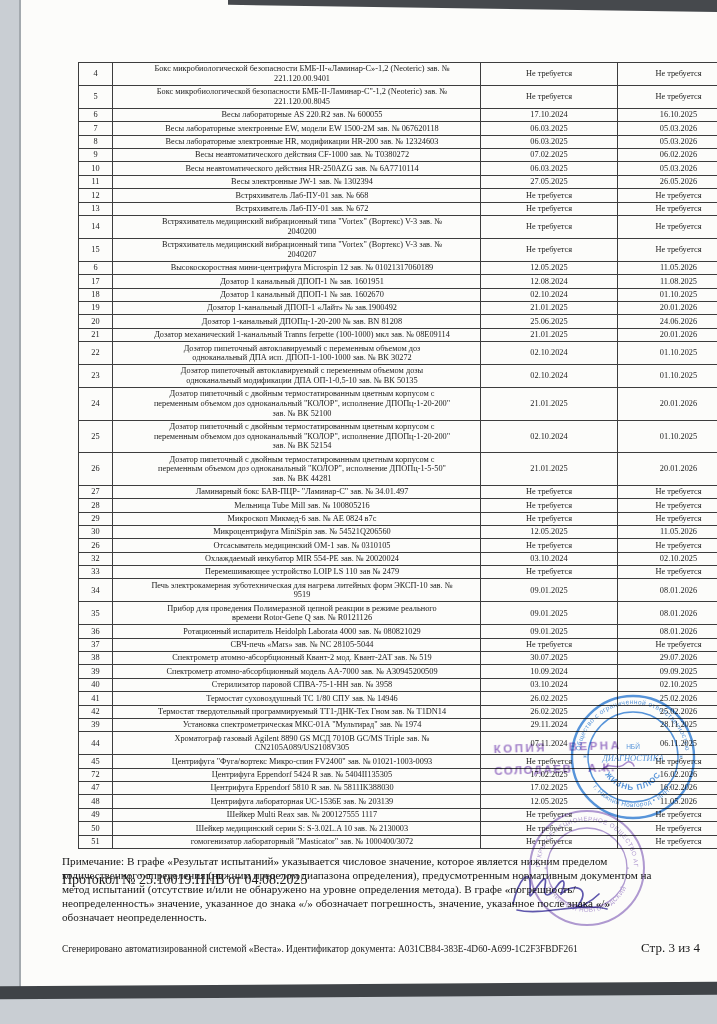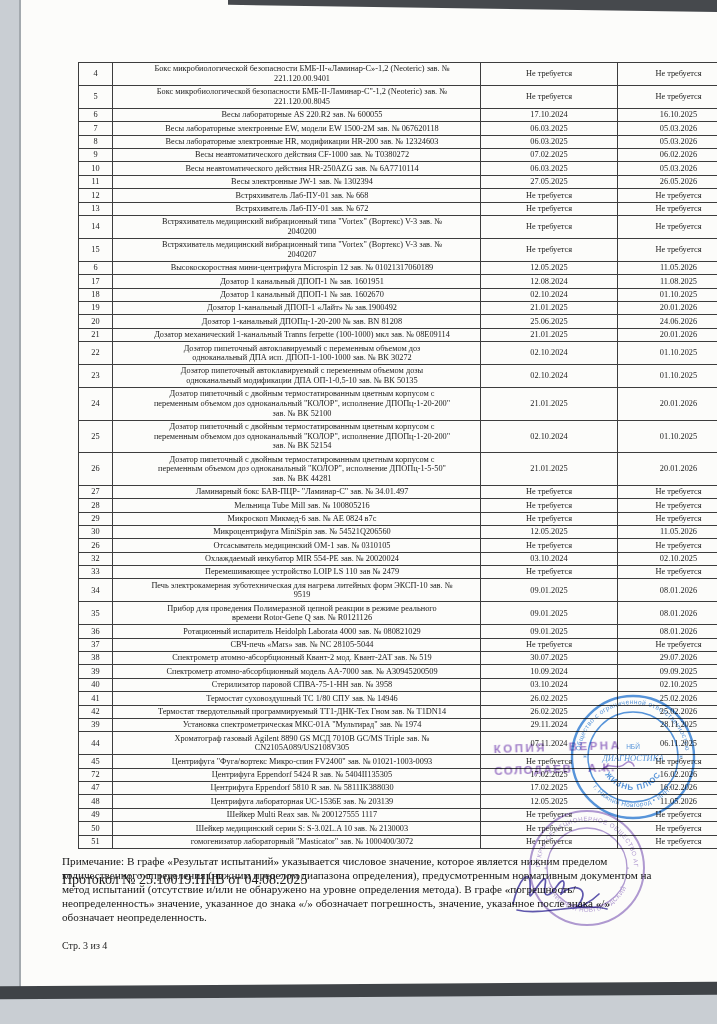--- a/index.html
+++ b/index.html
@@ -20,21 +20,21 @@
   td.c-name{width:350px;text-align:center;white-space:pre-wrap;padding-left:14px;}
   td.c-d1{width:130px;text-align:center;}
   td.c-d2{width:115px;text-align:center;}
   
   .note{position:absolute;left:62px;top:843px;width:600px;font-size:11.2px;line-height:14px;color:#151515;}
   .note b{font-weight:normal;}
   .protocol{position:absolute;left:62px;top:872px;font-size:14px;color:#1b1b1b;}
   .gen-line{position:absolute;left:62px;top:940px;width:638px;display:flex;
             justify-content:space-between;align-items:baseline;}
   .gen-text{font-size:9.4px;color:#1b1b1b;}
-  .page-num{font-size:10px;color:#1b1b1b;}
+  .page-num{font-size:13px;color:#1b1b1b;}
   
   .stamp-copy{position:absolute;left:494px;top:741px;color:#8b5fc0;opacity:.8;
               font-family:"Liberation Sans",sans-serif;font-weight:bold;
               transform:rotate(-1.8deg);mix-blend-mode:multiply;filter:blur(.2px);}
   .stamp-copy .l1{font-size:11.5px;letter-spacing:2.5px;word-spacing:16px;}
   .stamp-copy .l2{font-size:11.5px;letter-spacing:1.5px;word-spacing:11px;margin-top:10px;}
   .stamp-svg{position:absolute;mix-blend-mode:multiply;}
   .sig-svg{position:absolute;mix-blend-mode:multiply;}
 </style>
 </head>
@@ -353,20 +353,21 @@
           </tr>
         </tbody>
     </table>
   </div>
 
   <p class="note"><b>Примечание:</b><span> В графе «Результат испытаний» указывается числовое значение, которое является нижним пределом количественного определения (нижним пределом диапазона определения), предусмотренным нормативным документом на метод испытаний (отсутствие и/или не обнаружено на уровне определения метода). В графе «погрешность/неопределенность» значение, указанное до знака «/» обозначает погрешность, значение, указанное после знака «/» обозначает неопределенность.</span></p>
 
   <div class="protocol">Протокол № 25.10019.ННВ от 04.08.2025</div>
 
   <div class="gen-line">
+    <span class="gen-text">Сгенерировано автоматизированной системой «Веста». Идентификатор документа: A031CB84-383E-4D60-A699-1C2F3FBDF261</span>
     <span class="page-num">Стр. 3 из 4</span>
   </div>
 
   <div class="stamp-copy">
     <div class="l1">КОПИЯ ВЕРНА</div>
     <div class="l2">СОЛОДАЕВ А.К.</div>
   </div>
 
   <svg class="stamp-svg" style="left:567px;top:691px;opacity:.8;" width="132" height="132" viewBox="0 0 132 132">
     <g fill="none" stroke="#2e7cd6">

